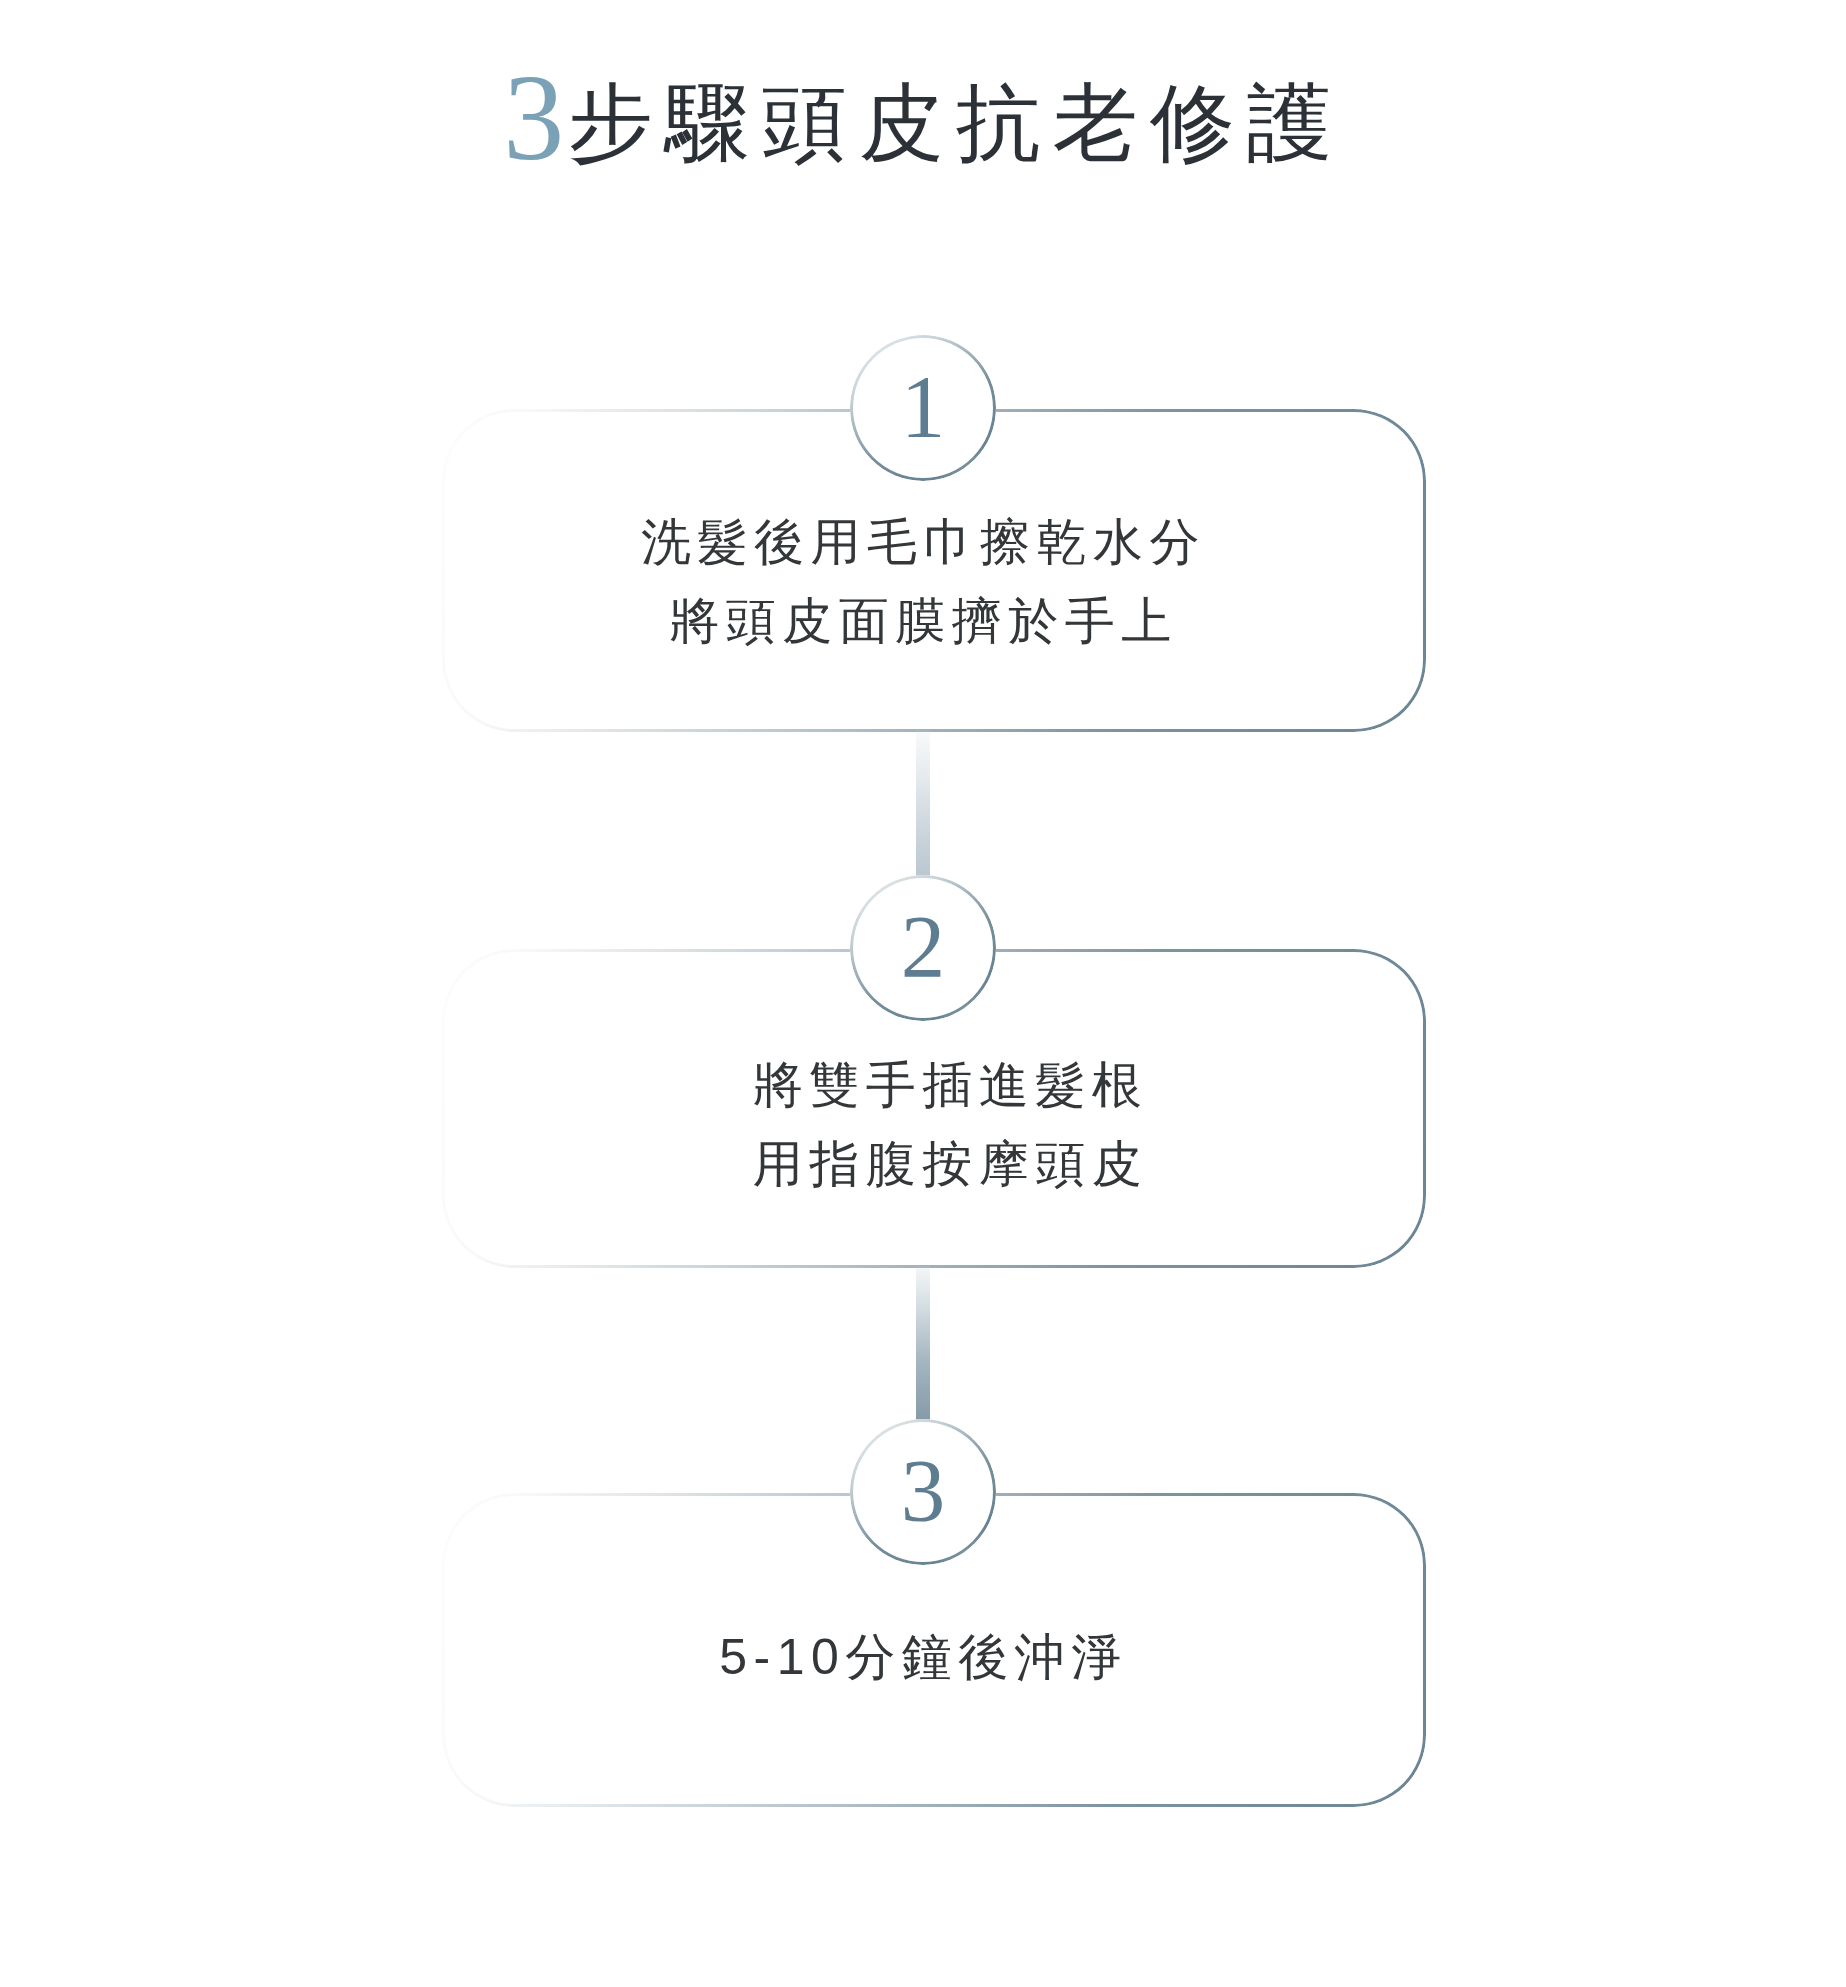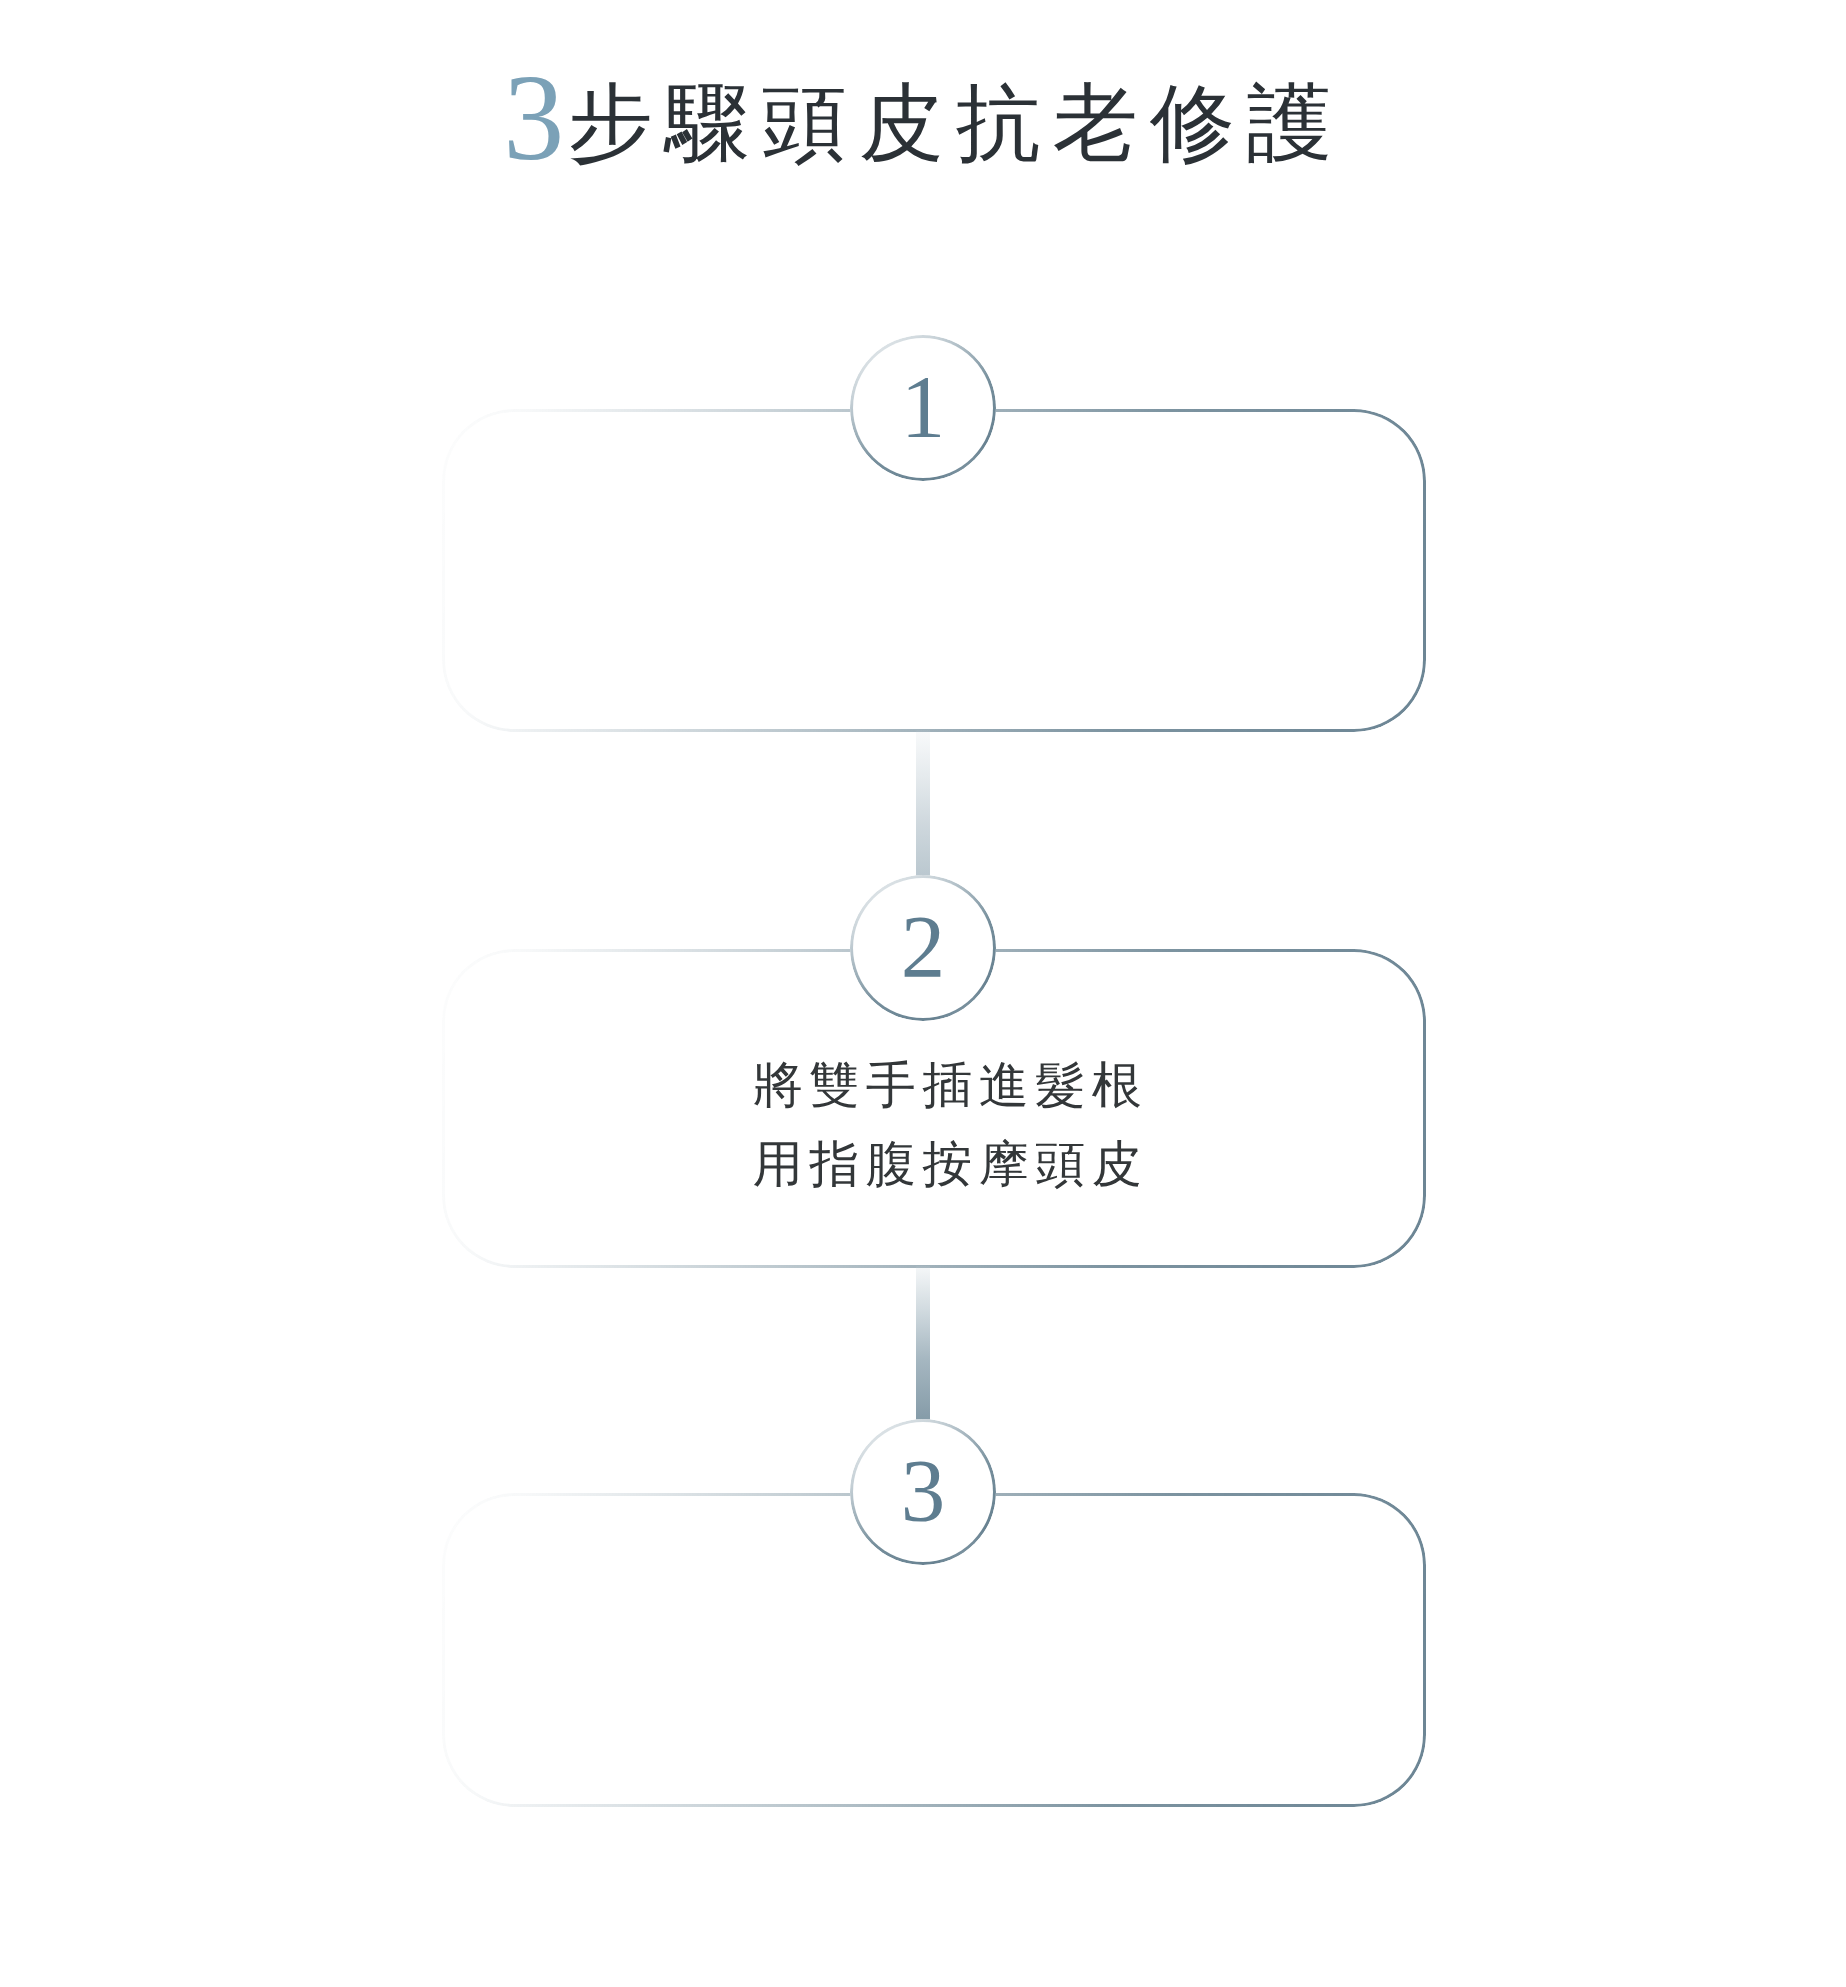--- a/index.html
+++ b/index.html
@@ -201,34 +201,37 @@
 
   <div class="title-wrap">
     <span class="title-num">3</span><span class="title-text">步驟頭皮抗老修護</span>
   </div>
 
   <div class="flow">
 
     <div class="step-box" id="box-1">
       <div class="border-layer"></div>
     </div>
+    <div class="step-text" id="text-1">洗髮後用毛巾擦乾水分
+將頭皮面膜擠於手上</div>
 
     <div class="connector" id="conn-1"></div>
 
     <div class="step-box" id="box-2">
       <div class="border-layer"></div>
     </div>
     <div class="step-text" id="text-2">將雙手插進髮根
 用指腹按摩頭皮</div>
 
     <div class="connector" id="conn-2"></div>
 
     <div class="step-box" id="box-3">
       <div class="border-layer"></div>
     </div>
+    <div class="step-text" id="text-3">5-10分鐘後沖淨</div>
 
     <div class="badge" id="badge-1">
       <div class="ring"></div>
       <div class="num">1</div>
     </div>
 
     <div class="badge" id="badge-2">
       <div class="ring"></div>
       <div class="num">2</div>
     </div>

